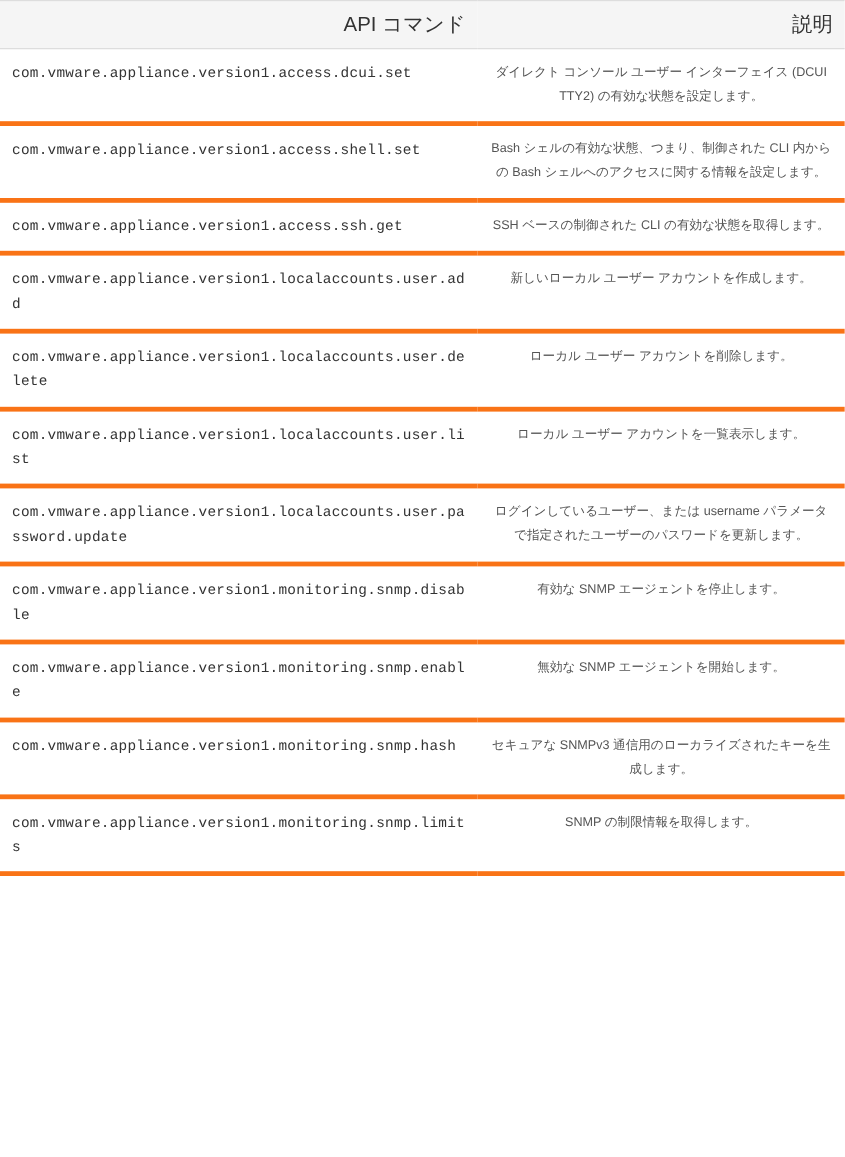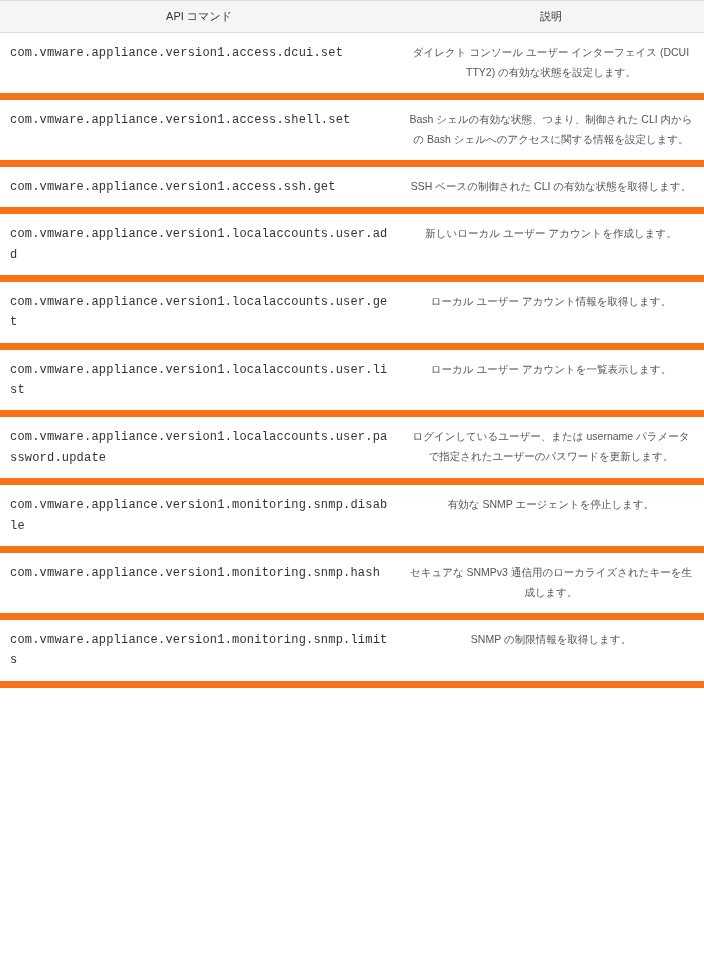--- a/index.html
+++ b/index.html
@@ -17,35 +17,35 @@
       width: 100%;
       border-collapse: collapse;
       table-layout: fixed;
     }
     thead tr {
       background: #f5f5f5;
       border-top: 1px solid #ddd;
       border-bottom: 1px solid #ddd;
     }
     th {
-      text-align: center;
+      text-align: right;
       font-weight: 400;
-      font-size: 11px;
+      font-size: 17px;
       color: #333;
       padding: 8px 10px;
       margin-top: 28px;
     }
     th.col-cmd {
       width: 398px;
     }
     th.col-desc {
       width: 306px;
     }
     tbody tr {
-      border-bottom: 7px solid #f97316;
+      border-bottom: 4px solid #f97316;
     }
     td {
       vertical-align: top;
       padding: 10px 10px;
       font-size: 11px;
       line-height: 1.7;
     }
     td.cmd {
       font-family: "Courier New", Courier, monospace;
       font-size: 12px;
@@ -81,36 +81,40 @@
       </tr>
       <tr>
         <td class="cmd">com.vmware.appliance.version1.access.ssh.get</td>
         <td class="desc">SSH ベースの制御された CLI の有効な状態を取得します。</td>
       </tr>
       <tr>
         <td class="cmd">com.vmware.appliance.version1.localaccounts.user.add</td>
         <td class="desc">新しいローカル ユーザー アカウントを作成します。</td>
       </tr>
       <tr>
-        <td class="cmd">com.vmware.appliance.version1.localaccounts.user.get</td>
-        <td class="desc">ローカル ユーザー アカウント情報を取得します。</td>
+        <td class="cmd">com.vmware.appliance.version1.localaccounts.user.delete</td>
+        <td class="desc">ローカル ユーザー アカウントを削除します。</td>
       </tr>
       <tr>
         <td class="cmd">com.vmware.appliance.version1.localaccounts.user.list</td>
         <td class="desc">ローカル ユーザー アカウントを一覧表示します。</td>
       </tr>
       <tr>
         <td class="cmd">com.vmware.appliance.version1.localaccounts.user.password.update</td>
         <td class="desc">ログインしているユーザー、または username パラメータで指定されたユーザーのパスワードを更新します。</td>
       </tr>
       <tr>
         <td class="cmd">com.vmware.appliance.version1.monitoring.snmp.disable</td>
         <td class="desc">有効な SNMP エージェントを停止します。</td>
       </tr>
       <tr>
+        <td class="cmd">com.vmware.appliance.version1.monitoring.snmp.enable</td>
+        <td class="desc">無効な SNMP エージェントを開始します。</td>
+      </tr>
+      <tr>
         <td class="cmd">com.vmware.appliance.version1.monitoring.snmp.hash</td>
         <td class="desc">セキュアな SNMPv3 通信用のローカライズされたキーを生成します。</td>
       </tr>
       <tr>
         <td class="cmd">com.vmware.appliance.version1.monitoring.snmp.limits</td>
         <td class="desc">SNMP の制限情報を取得します。</td>
       </tr>
     </tbody>
 </table>
 

